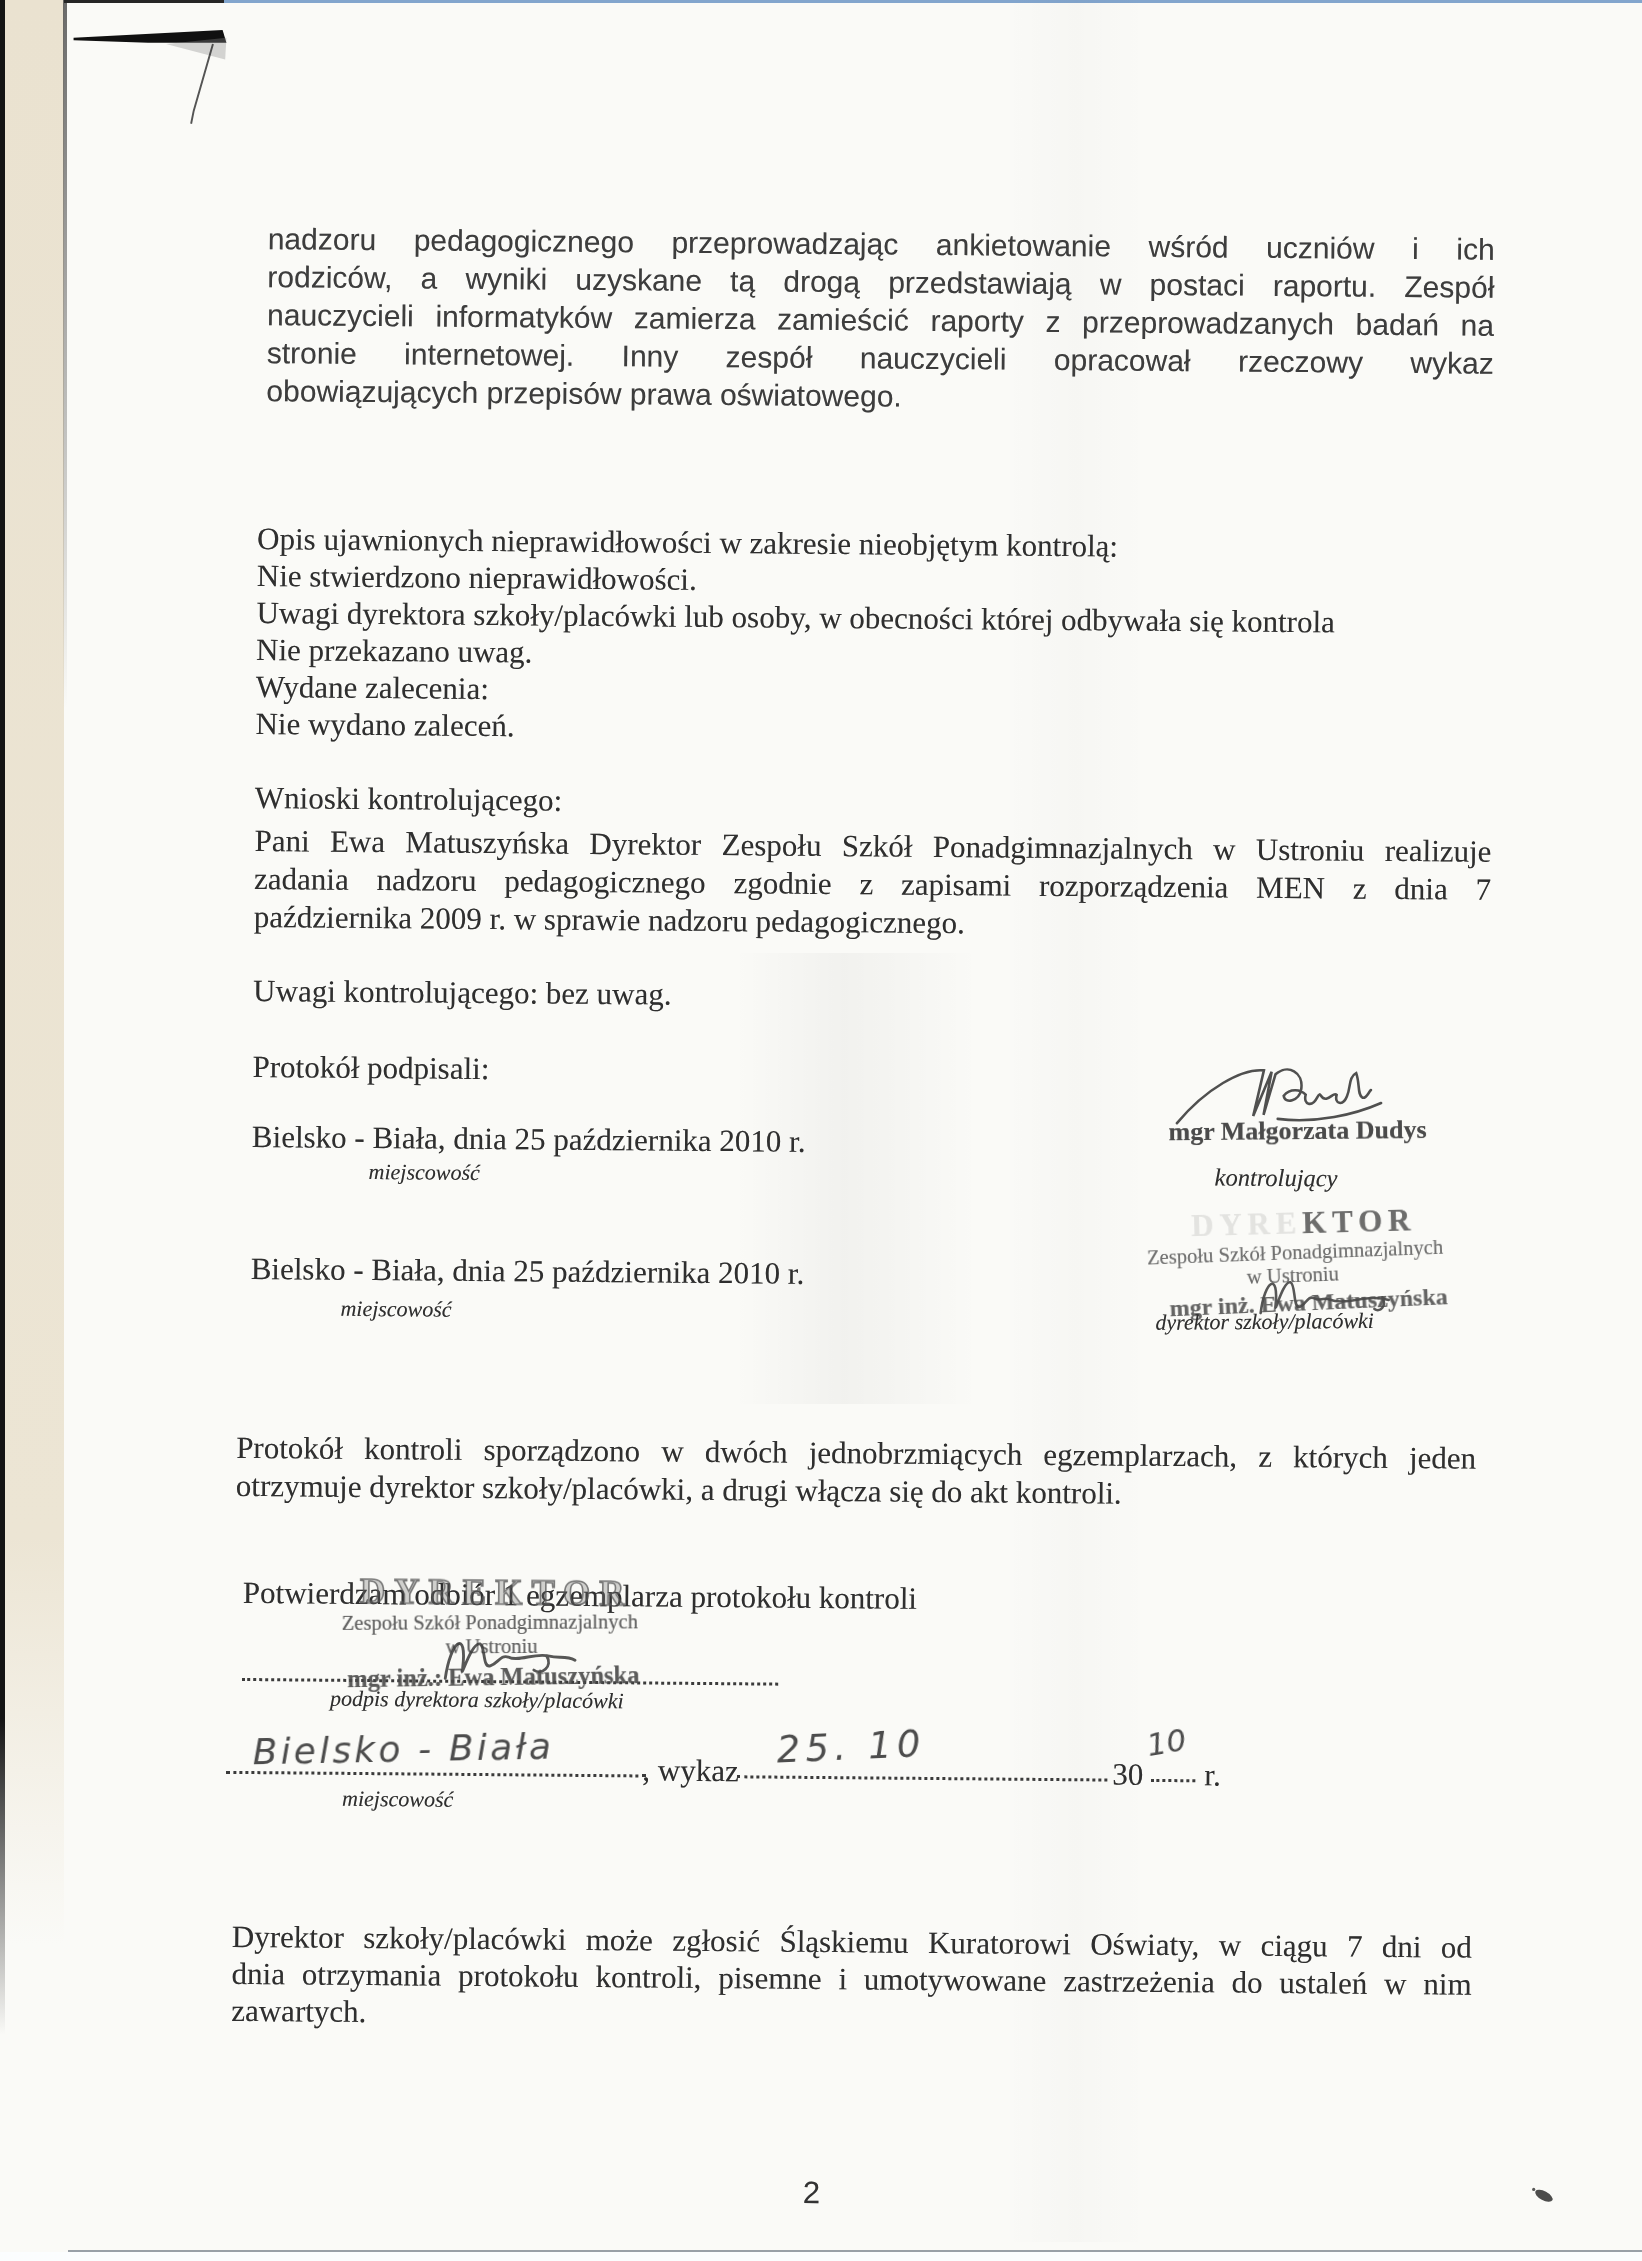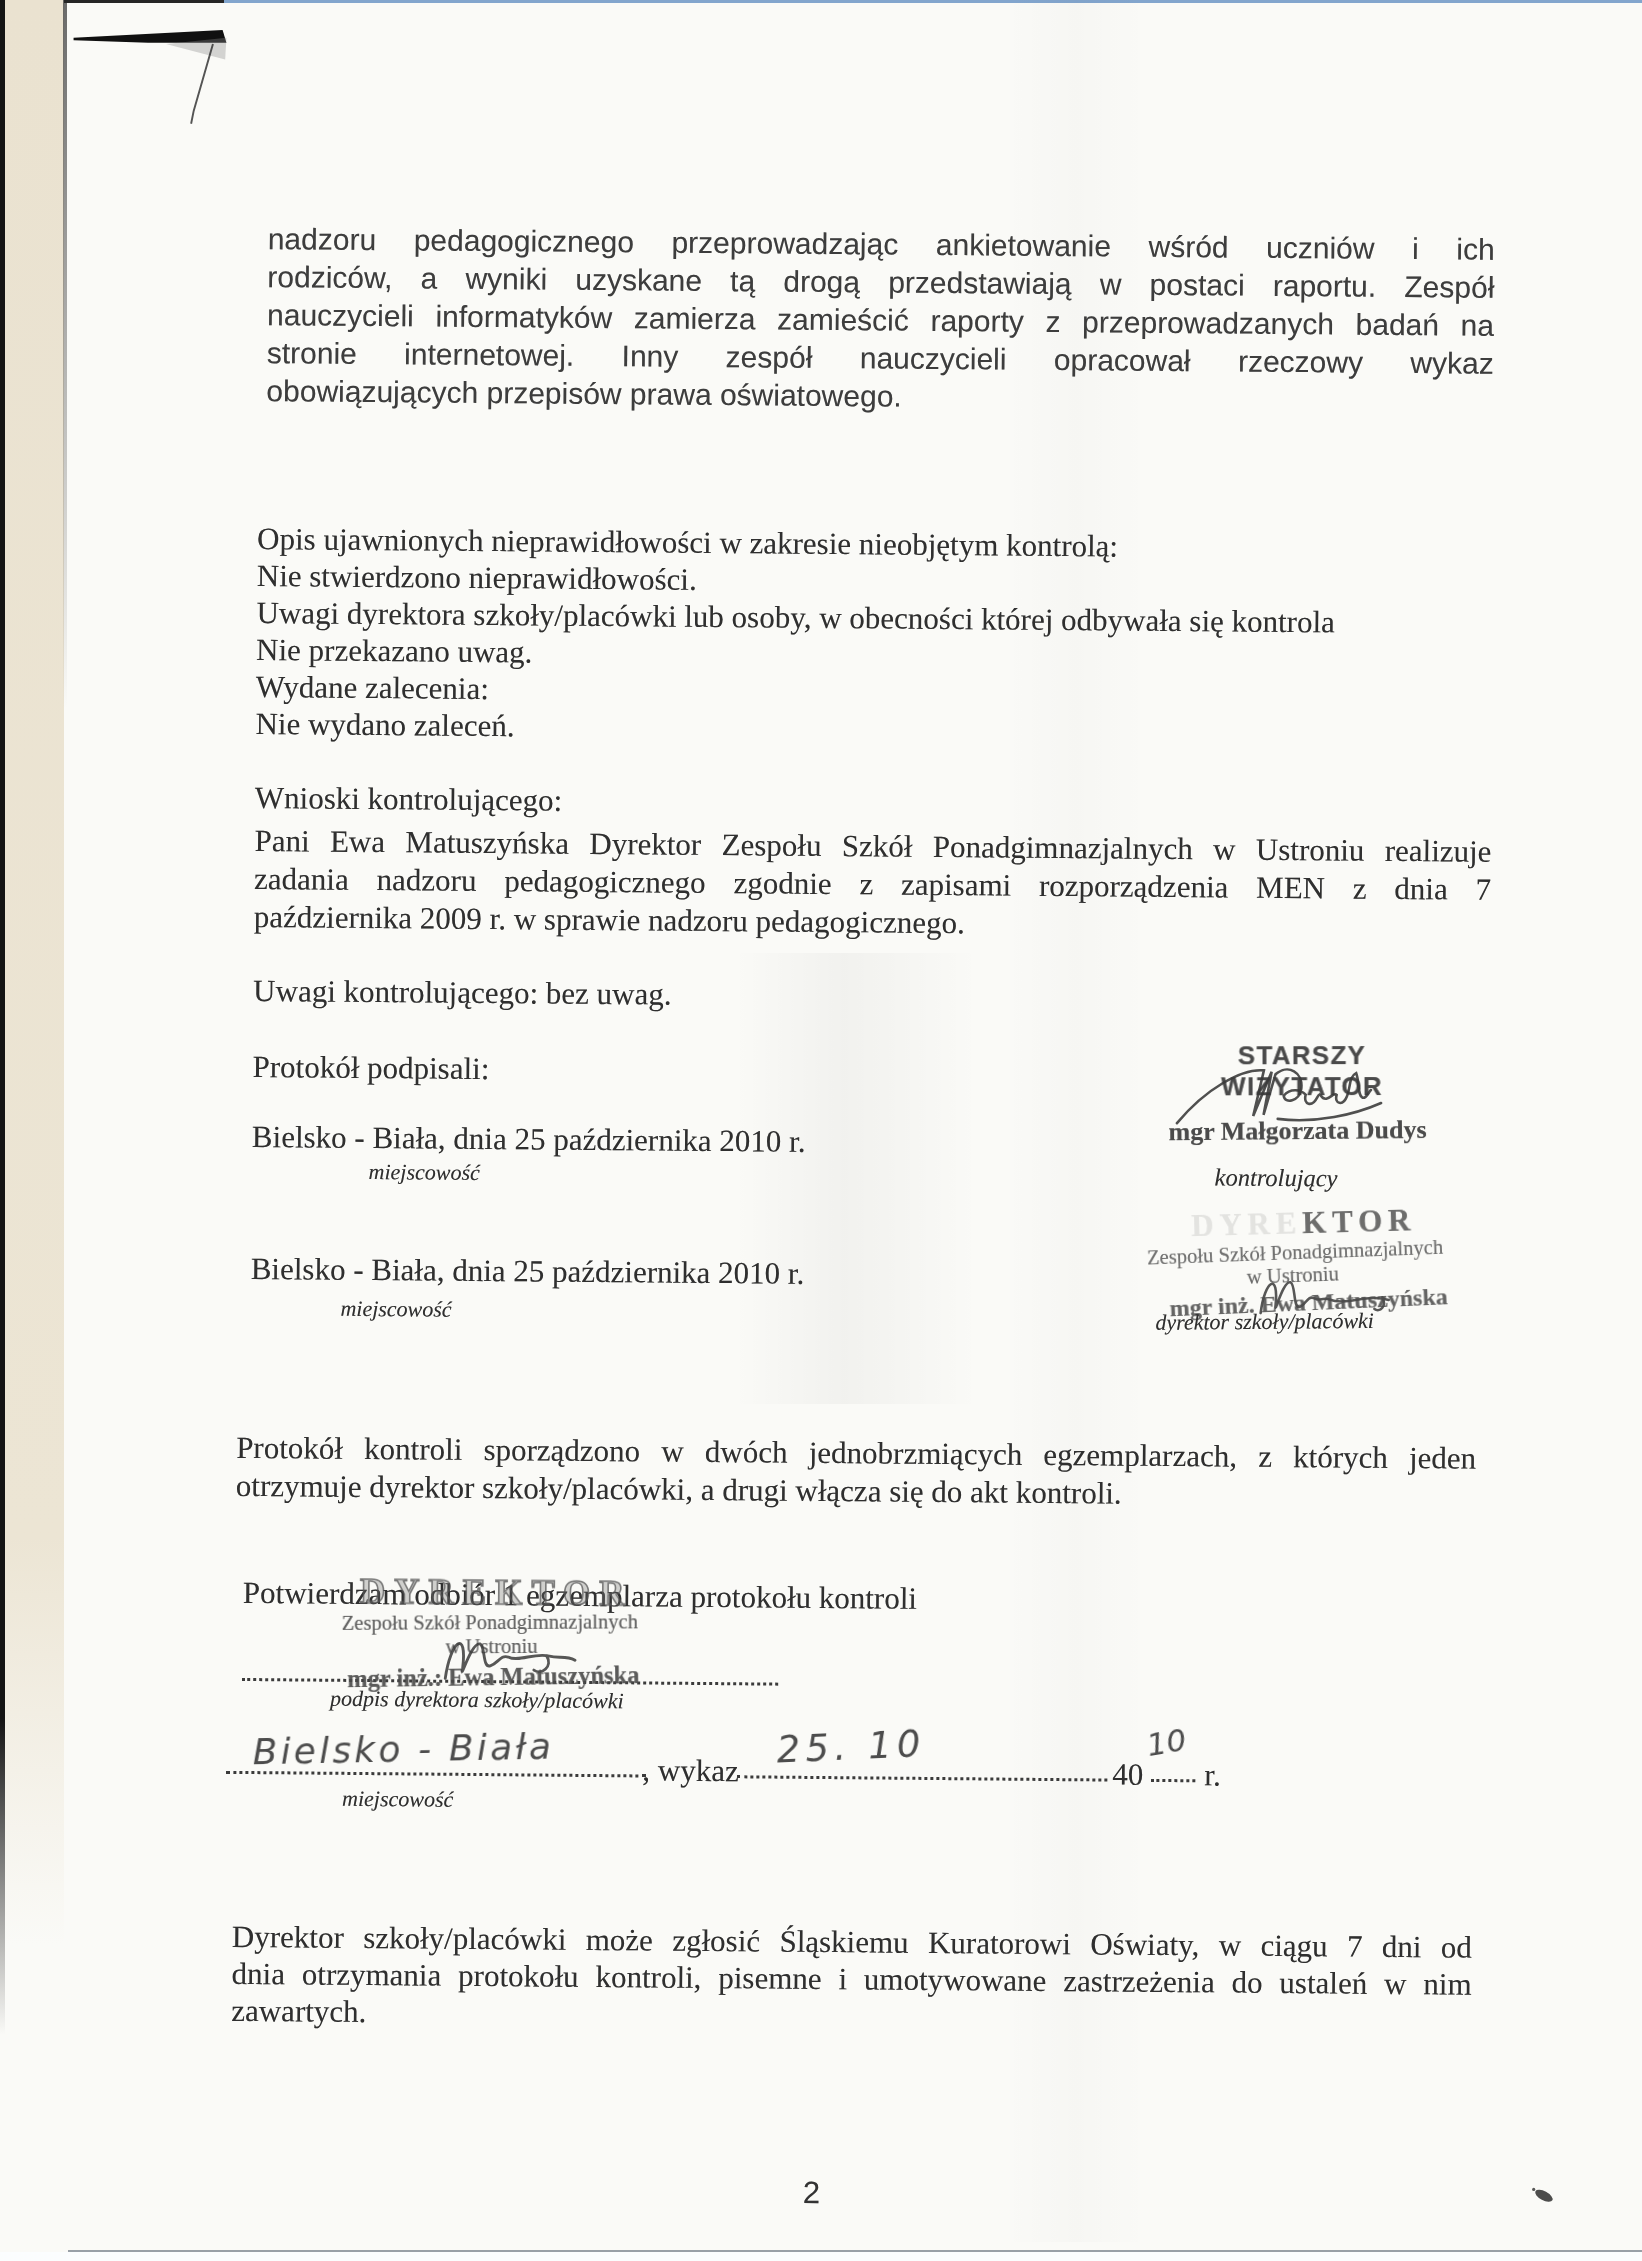--- a/index.html
+++ b/index.html
@@ -77,21 +77,20 @@
       <div class="line">października 2009 r. w sprawie nadzoru pedagogicznego.</div>
     </div>
 
   <div class="abs serif" style="left:253px;top:978px;">Uwagi kontrolującego: bez uwag.</div>
 
   <div class="abs serif" style="left:253px;top:1054px;">Protokół podpisali:</div>
 
   <div class="abs serif" style="left:253px;top:1124px;">Bielsko - Biała, dnia 25 października  2010 r.</div>
   <div class="abs serif ital" style="left:370px;top:1163px;font-size:22px;">miejscowość</div>
 
-  <div class="abs stamp" style="left:1167px;top:1036px;width:271px;text-align:center;font-family:'Liberation Sans',sans-serif;font-weight:bold;font-size:26px;letter-spacing:1.3px;transform:rotate(-.6deg);">STARSZY WIZYTATOR</div>
   <svg class="abs" style="left:1174px;top:1058px;" width="213" height="68" viewBox="0 0 330 105">
     <g fill="none" stroke="#383838" stroke-width="4" stroke-linecap="round" opacity=".88">
       <path d="M6,96 C50,42 106,10 140,13 L124,84 L152,15 L140,82 L158,19 C177,2 202,15 198,42 C195,60 173,66 171,52 C181,40 197,42 205,50 C201,66 215,70 223,54 C229,42 227,58 237,56 C245,54 249,46 253,50 C249,64 263,68 269,52 C275,38 271,22 283,16 C289,32 285,50 293,54 C299,56 302,46 306,42"></path>
       <path d="M162,88 C222,95 282,80 322,62"></path>
     </g>
   </svg>
   <div class="abs stamp" style="left:1160px;top:1112px;width:277px;text-align:center;font-weight:bold;font-size:26px;font-family:'Liberation Serif',serif;transform:rotate(-1deg);">mgr Małgorzata Dudys</div>
   <div class="abs serif ital" style="left:1216px;top:1160px;font-size:24.5px;">kontrolujący</div>
 
   <div class="abs stamp" style="left:1193px;top:1201px;font-weight:bold;font-size:31px;letter-spacing:5.8px;font-family:'Liberation Serif',serif;transform:rotate(-2deg);">
@@ -128,21 +127,21 @@
   </svg>
   <div class="abs dots" style="left:248px;top:1683px;width:536px;"></div>
   <div class="abs stamp" style="left:353px;top:1666px;font-weight:bold;font-size:24.5px;transform:rotate(-1.3deg);opacity:.9;">mgr inż.: Ewa Matuszyńska</div>
   <div class="abs serif ital" style="left:336px;top:1690px;font-size:22px;">podpis dyrektora szkoły/placówki</div>
 
   <div class="abs" style="left:259px;top:1732px;font-family:'DejaVu Sans',sans-serif;font-style:italic;font-size:36px;letter-spacing:3.2px;color:#4c4c4c;transform:rotate(-1.6deg);filter:blur(0.3px);">Bielsko - Biała</div>
   <div class="abs dots" style="left:233px;top:1776px;width:420px;"></div>
   <div class="abs serif" style="left:649px;top:1754px;">,  wykaz</div>
   <div class="abs" style="left:783px;top:1725px;font-family:'DejaVu Sans',sans-serif;font-style:italic;font-size:37px;letter-spacing:5.2px;color:#4c4c4c;transform:rotate(-3deg);filter:blur(0.3px);">25. 10</div>
   <div class="abs dots" style="left:744px;top:1776px;width:370px;"></div>
-  <div class="abs serif" style="left:1119px;top:1754px;">40</div>
+  <div class="abs serif" style="left:1119px;top:1754px;">30</div>
   <div class="abs" style="left:1153px;top:1721px;font-family:'DejaVu Sans',sans-serif;font-style:italic;font-size:31px;color:#4c4c4c;transform:rotate(-10deg);filter:blur(0.3px);">10</div>
   <div class="abs dots" style="left:1158px;top:1776px;width:44px;"></div>
   <div class="abs serif" style="left:1211px;top:1754px;">r.</div>
   <div class="abs serif ital" style="left:349px;top:1790px;font-size:22px;">miejscowość</div>
 
   <div class="abs serif jpara" style="left:240px;top:1923px;width:1240px;line-height:37px;">
       <div class="line">Dyrektor szkoły/placówki może zgłosić Śląskiemu Kuratorowi Oświaty, w ciągu 7 dni od</div>
       <div class="line">dnia otrzymania protokołu kontroli, pisemne i umotywowane zastrzeżenia do ustaleń w nim</div>
       <div class="line">zawartych.</div>
     </div>

